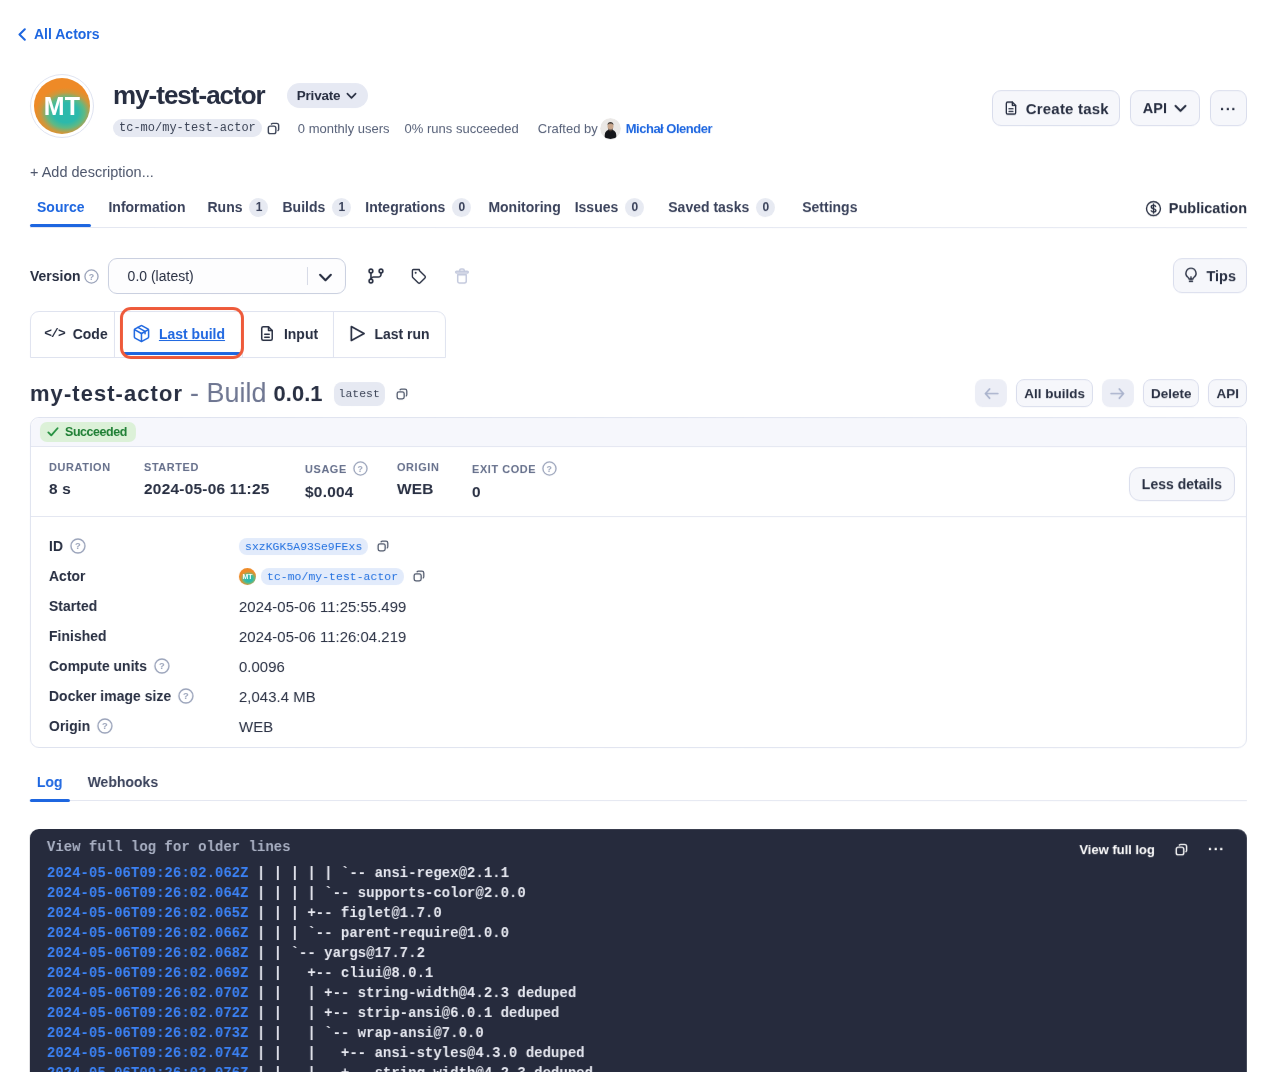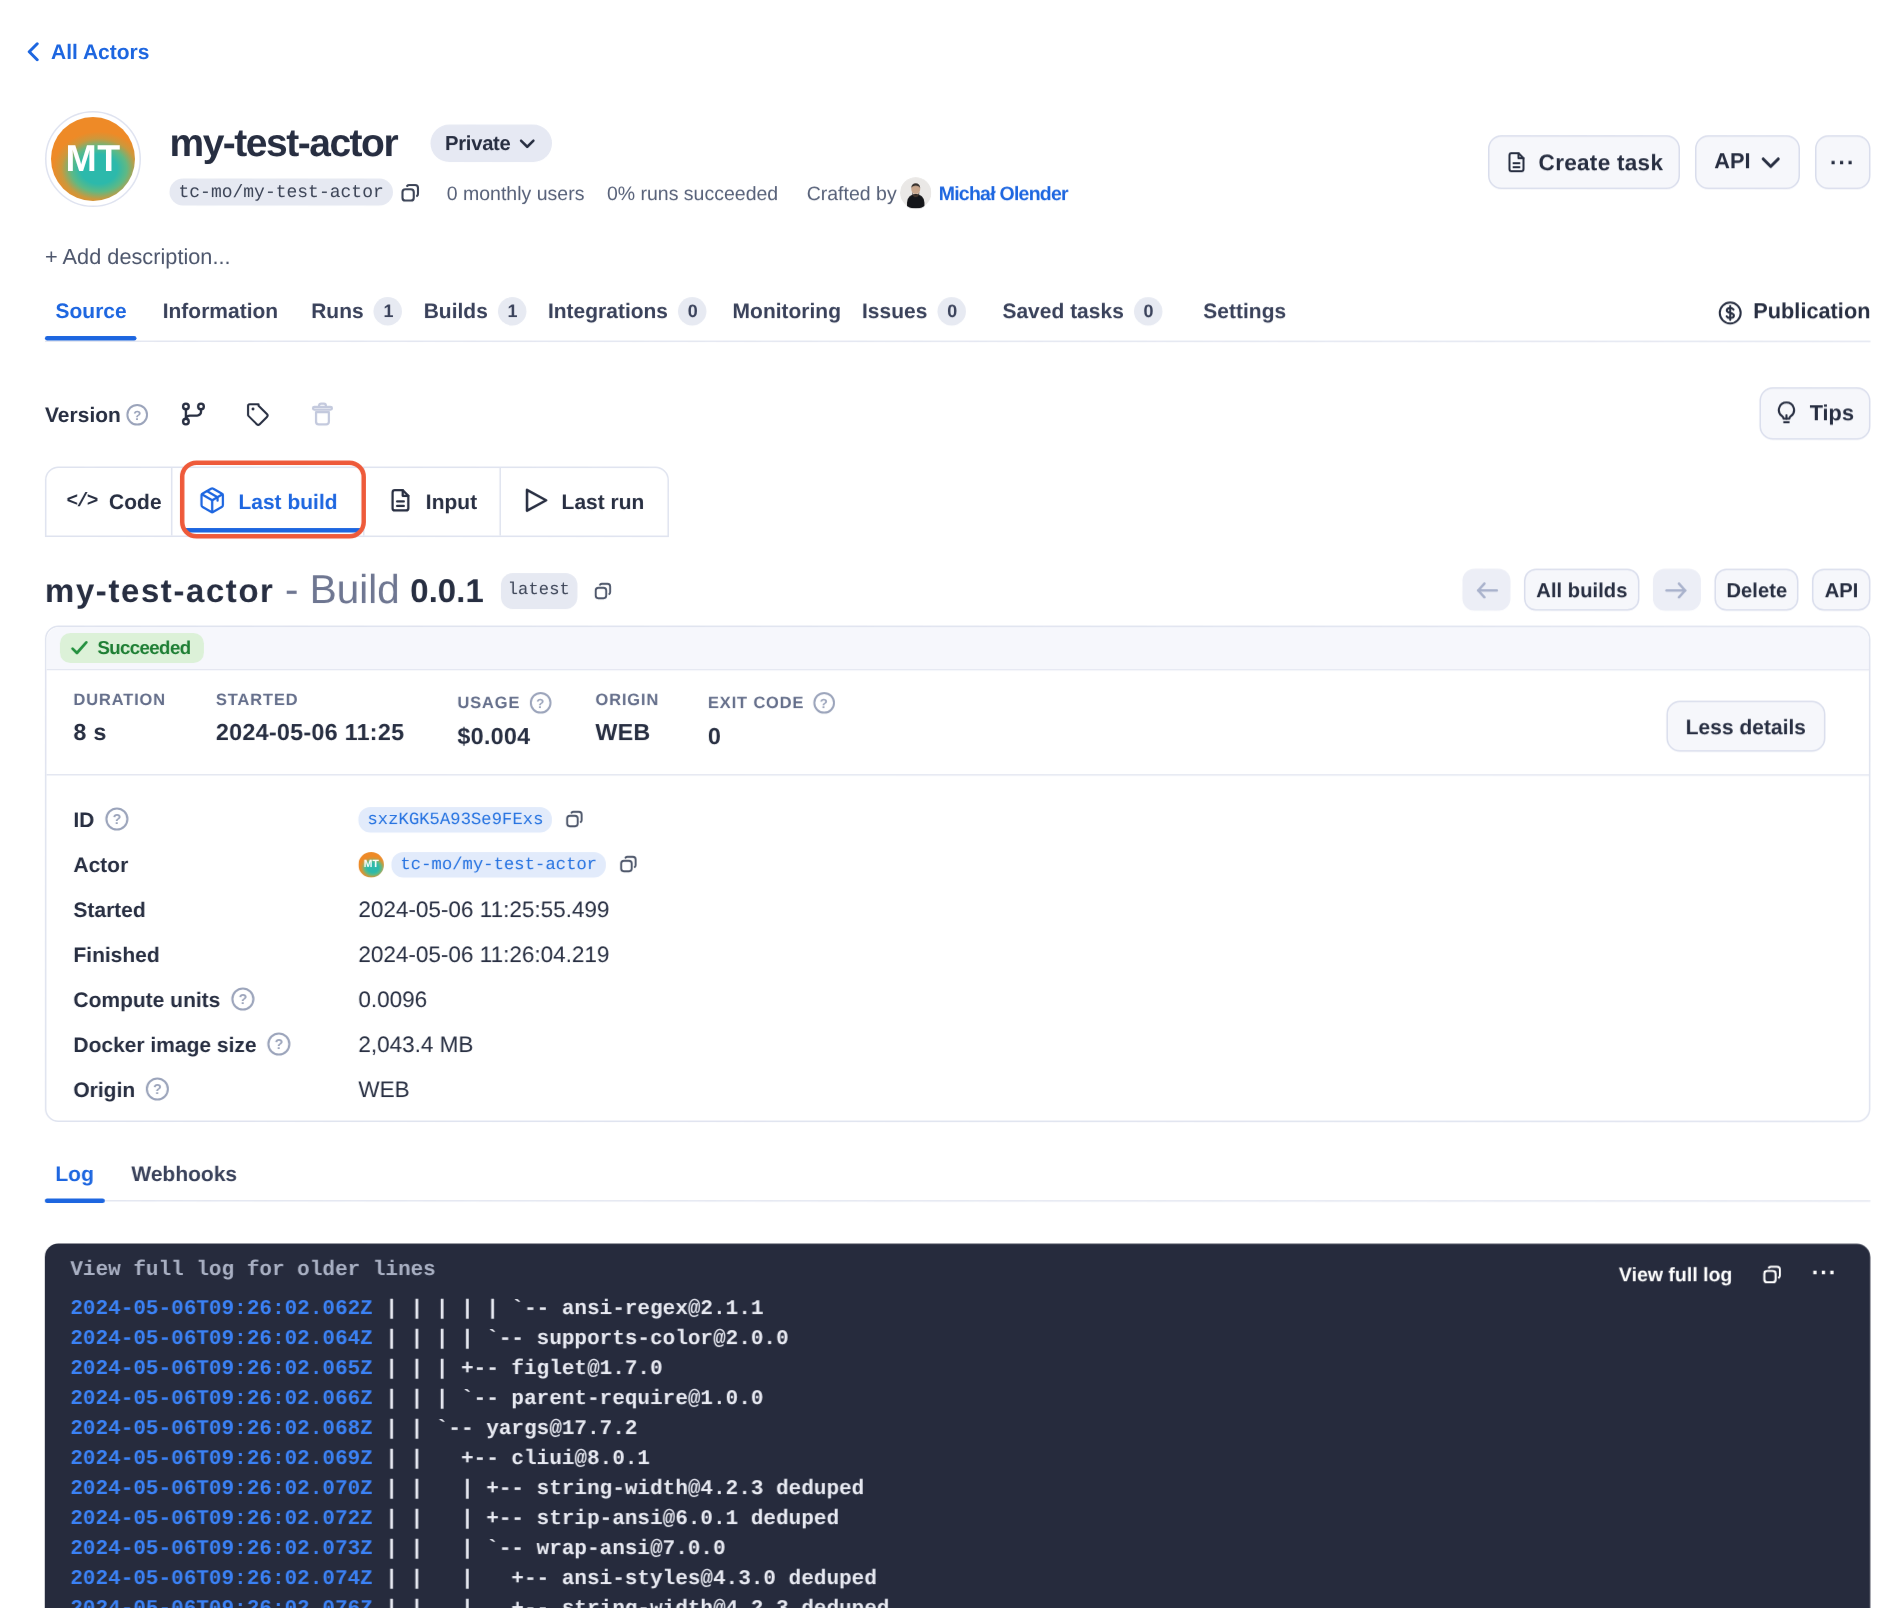--- a/index.html
+++ b/index.html
@@ -71,21 +71,21 @@
 .btn-s { height:28px; font-size:13.5px; font-weight:700; padding:0 7px; border-radius:8px; }
 .btn-dis { background:#eceef6; border:none; width:32px; height:28px; border-radius:8px; display:flex; align-items:center; justify-content:center; }
 
 
 .card { top:417px; left:30px; right:22px; height:331px; border:1px solid #dfe3ef; border-radius:9px; background:#fff; }
 .card-head { height:29px; background:#f6f7fc; border-bottom:1px solid #e4e7f1; border-radius:9px 9px 0 0; display:flex; align-items:center; padding-left:9px; }
 .badge-succ { background:#dcf1d8; border-radius:7px; height:20px; display:flex; align-items:center; gap:6px; padding:0 9px 0 7px; color:#1d7e33; font-size:12.5px; font-weight:700; letter-spacing:-0.45px; }
 .stats { display:flex; padding:14px 0 0 18px; height:70px; position:relative; border-bottom:1px solid #e4e7f1; }
 .stat .l { font-size:11px; font-weight:700; color:#646e8a; letter-spacing:0.55px; display:flex; align-items:center; gap:6px; }
 .stat .v { font-size:15.5px; font-weight:700; color:#272e41; margin-top:7px; letter-spacing:0.2px; }
-.lessbtn { position:absolute; right:29px; top:20px; height:34px; font-size:14px; padding:0 12px; }
+.lessbtn { position:absolute; right:11px; top:20px; height:34px; font-size:14px; padding:0 12px;border-radius:11px; }
 .drows { padding:14px 0 0 18px; }
 .drow { height:30px; display:flex; align-items:center; font-size:15px; }
 .drow .dl { width:190px; font-weight:700; font-size:14px; color:#272e41; display:flex; align-items:center; gap:7px; }
 .drow .dv { color:#272e41; display:flex; align-items:center; gap:8px; }
 .idpill { font-family:"Liberation Mono",monospace; font-size:11.5px; color:#2270e0; background:#e2ebfb; border-radius:8px; height:17px; display:flex; align-items:center; padding:0 6px; }
 .mt-mini { width:17px; height:17px; border-radius:50%; display:flex; align-items:center; justify-content:center;
   background:radial-gradient(ellipse 9.5px 8px at 57% 62%, #2cb9ab 0%, #2cb9ab 38%, #5eb985 58%, #cc983c 78%, rgba(238,139,39,0) 96%), #ee8a27; }
 .mt-mini span { color:#fff; font-weight:700; font-size:7px; }
 
 
@@ -190,20 +190,26 @@
 </div>
 
 <div class="abs version-row">
   <span class="lbl">Version</span>
   <span class="qic">
       <svg width="15" height="15" viewBox="0 0 16 16" fill="none">
         <circle cx="8" cy="8" r="7" stroke="#9aa3ba" stroke-width="1.4"></circle>
         <text x="8" y="11.4" font-size="9.5" font-weight="700" fill="#9aa3ba" text-anchor="middle" font-family="Liberation Sans">?</text>
       </svg>
     </span>
+  <div class="select">0.0 (latest)
+    <span class="sep"></span>
+    <svg width="15" height="15" viewBox="0 0 14 10" fill="none" stroke="#272e41" stroke-width="2" stroke-linecap="round" stroke-linejoin="round">
+        <path d="M2 2.5 L7 7.5 L12 2.5"></path>
+      </svg>
+  </div>
   <div class="vicons">
     <div style="margin-left:21px;">
         <svg width="18" height="18" viewBox="0 0 24 24" fill="none" stroke="#272e41" stroke-width="2.1" stroke-linecap="round" stroke-linejoin="round">
           <circle cx="5.3" cy="5.3" r="2.5"></circle>
           <circle cx="18.7" cy="5.3" r="2.5"></circle>
           <circle cx="5.3" cy="18.7" r="2.5"></circle>
           <path d="M5.3 7.8 v8.4"></path>
           <path d="M18.7 7.8 v2.2 a3.4 3.4 0 0 1-3.4 3.4 H8.7 a3.4 3.4 0 0 0-3.2 2.3"></path>
         </svg>
       </div>
@@ -228,21 +234,21 @@
       <path d="M7 18.5 h4"></path>
       <path d="M9 15.5 v-3"></path>
     </svg>
   Tips
 </div>
 
 <div class="abs subtabs">
   <div class="stab" style="width:84px; padding-left:7px;">
     <span style="font-family:'Liberation Mono',monospace; font-size:13px; font-weight:700; letter-spacing:-1px;">&lt;/&gt;</span> Code
   </div>
-  <div class="stab active" style="width:128px;">
+  <div class="stab active" style="width:128px;text-decoration:underline;">
     <svg width="19" height="19" viewBox="0 0 24 24" fill="none" stroke="#1d66e0" stroke-width="1.9" stroke-linecap="round" stroke-linejoin="round">
         <path d="M21 16 V8 a2 2 0 0 0-1-1.73 l-7-4 a2 2 0 0 0-2 0 l-7 4 A2 2 0 0 0 3 8 v8 a2 2 0 0 0 1 1.73 l7 4 a2 2 0 0 0 2 0 l7-4 A2 2 0 0 0 21 16z"></path>
         <path d="M3.3 7 L12 12 l8.7-5"></path>
         <path d="M12 22 V12"></path>
         <path d="M7.5 4.3 l9 5.1 v3"></path>
       </svg>
     Last build
     <span class="underline"></span>
     <span class="hotrect"></span>
   </div>

